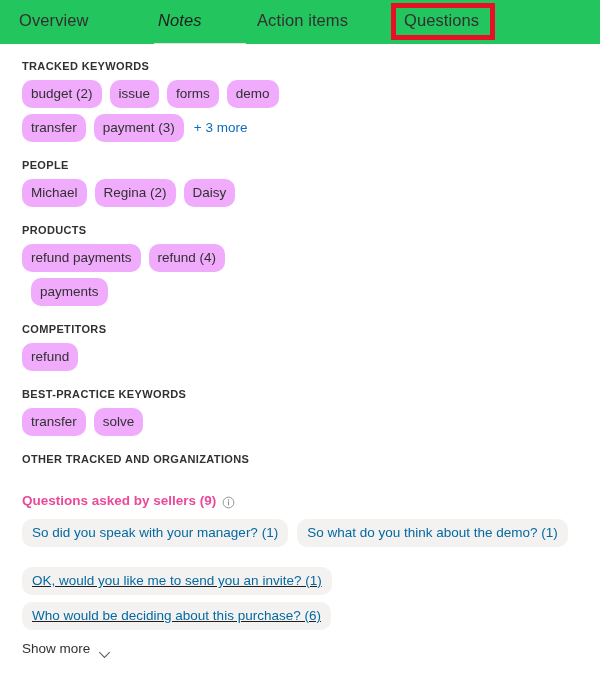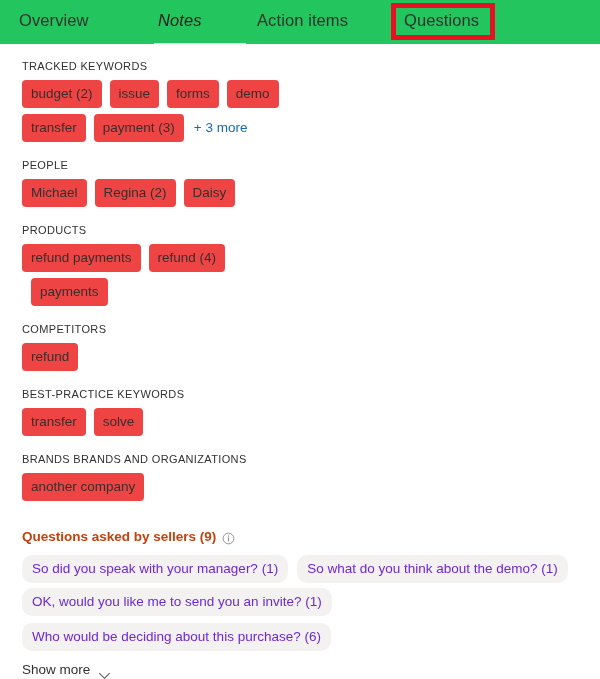--- a/index.html
+++ b/index.html
@@ -65,39 +65,39 @@
   
   .content {
     padding: 0 0 0 0;
     position: relative;
   }
   .section {
     padding: 0 22px;
   }
   .section-title {
     font-size: 11px;
-    font-weight: normal;
+    font-weight: bold;
     letter-spacing: 0.35px;
     color: #323130;
     margin: 0;
     padding: 0;
   }
   .chips {
     display: flex;
     flex-wrap: wrap;
     gap: 6px 8px;
     margin-top: 8px;
   }
   .chip {
-    background: #ef4444;
+    background: #f0abfc;
     color: #323130;
     font-size: 13.5px;
     line-height: 16px;
     padding: 6px 9px;
-    border-radius: 4px;
+    border-radius: 10px;
     white-space: nowrap;
     cursor: pointer;
   }
   .morelink {
     color: #0f6cbd;
     font-size: 13.5px;
     line-height: 16px;
     padding: 6px 2px;
     white-space: nowrap;
     cursor: pointer;
@@ -113,39 +113,39 @@
   .q-block.first { margin-top: 27px; }
 
   .q-head {
     display: flex;
     align-items: center;
     gap: 6px;
   }
   .q-head-text {
     font-size: 13.5px;
     font-weight: bold;
-    color: #c2410c;
+    color: #ec4899;
     line-height: 18px;
   }
   .info-icon {
     width: 13px;
     height: 13px;
     display: inline-block;
     flex: 0 0 auto;
     cursor: pointer;
   }
   .q-chips {
     display: flex;
     flex-wrap: wrap;
     gap: 7px 9px;
     margin-top: 9px;
   }
   .q-chip {
     background: #f3f2f1;
-    color: #6d28d9;
+    color: #0369a1;
     font-size: 13.5px;
     line-height: 16px;
     padding: 6px 10px;
     border-radius: 10px;
     white-space: nowrap;
     cursor: pointer;
   }
 
   .showmore {
     display: flex;
@@ -220,44 +220,41 @@
         </div>
       </div>
       <div class="section kw-group">
         <div class="section-title">BEST-PRACTICE KEYWORDS</div>
         <div class="chips">
           <span class="chip">transfer</span>
           <span class="chip">solve</span>
         </div>
       </div>
       <div class="section kw-group">
-        <div class="section-title">BRANDS BRANDS AND ORGANIZATIONS</div>
-        <div class="chips">
-          <span class="chip">another company</span>
-        </div>
+        <div class="section-title">OTHER TRACKED AND ORGANIZATIONS</div>
       </div>
     </div>
 
   <div class="q-block first">
     <div class="q-head">
       <span class="q-head-text">Questions asked by sellers (9)</span>
       <span class="info-icon">
         <svg viewBox="0 0 16 16" width="13" height="13" aria-hidden="true">
           <circle cx="8" cy="8" r="6.6" fill="none" stroke="#8a8886" stroke-width="1.1"></circle>
           <circle cx="8" cy="4.9" r="0.85" fill="#8a8886"></circle>
           <rect x="7.35" y="6.6" width="1.3" height="5" rx="0.5" fill="#8a8886"></rect>
         </svg>
       </span>
     </div>
     <div id="q-sellers-rows">
         <div class="q-chips">
           <span class="q-chip">So did you speak with your manager? (1)</span>
           <span class="q-chip">So what do you think about the demo? (1)</span>
         </div>
-        <div class="q-chips" style="margin-top: 5px;">
+        <div class="q-chips" style="margin-top: 20px; text-decoration: underline;">
           <span class="q-chip">OK, would you like me to send you an invite? (1)</span>
           <span class="q-chip">Who would be deciding about this purchase? (6)</span>
         </div>
       </div>
     <div class="showmore">
       <span class="showmore-label">Show more</span>
       <span class="chev">
         <svg viewBox="0 0 16 10" width="13" height="8" aria-hidden="true">
           <polyline points="1.5,1.5 8,8 14.5,1.5" fill="none" stroke="#605e5c" stroke-width="1.3"></polyline>
         </svg>

